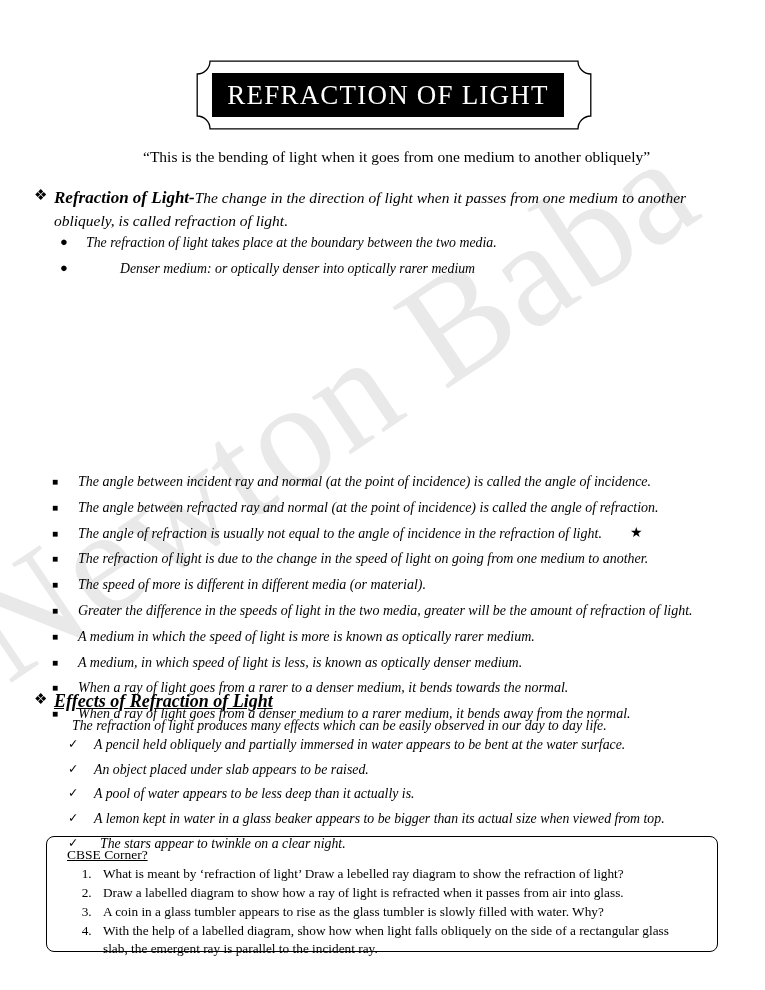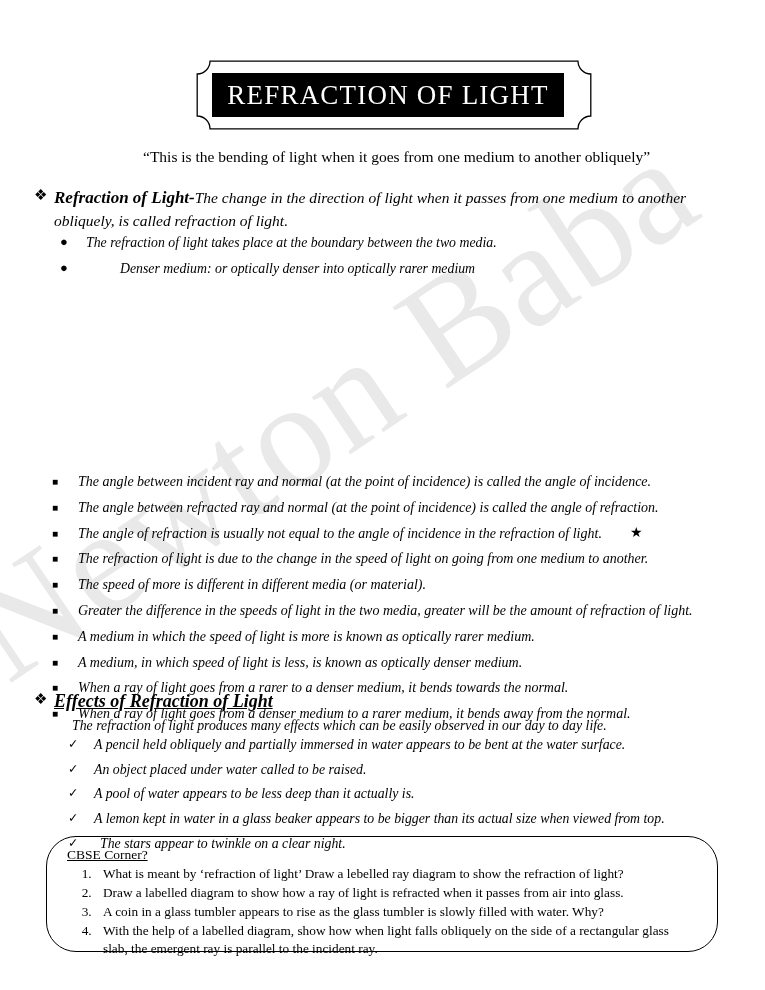--- a/index.html
+++ b/index.html
@@ -228,21 +228,21 @@
   .check-list .li-row.extra-indent .li-mark { width: 32px; }
 
   
   .cbse-box {
     position: absolute;
     left: 46px;
     top: 836px;
     width: 672px;
     height: 116px;
     border: 1.4px solid #000000;
-    border-radius: 30px;
+    border-radius: 8px;
     box-sizing: border-box;
   }
   .cbse-title {
     position: absolute;
     left: 20px;
     top: 9px;
     font-size: 13.5px;
     text-decoration: underline;
     line-height: 1.3;
   }
@@ -351,21 +351,21 @@
 
   <div class="effects-intro">The refraction of light produces many effects which can be easily observed in our day to day life.</div>
 
   <ul class="plain check-list">
     <li class="li-row">
       <span class="li-mark">✓</span>
       <span class="li-text">A pencil held obliquely and partially immersed in water appears to be bent at the water surface.</span>
     </li>
     <li class="li-row">
       <span class="li-mark">✓</span>
-      <span class="li-text">An object placed under water called to be raised.</span>
+      <span class="li-text">An object placed under slab appears to be raised.</span>
     </li>
     <li class="li-row">
       <span class="li-mark">✓</span>
       <span class="li-text">A pool of water appears to be less deep than it actually is.</span>
     </li>
     <li class="li-row">
       <span class="li-mark">✓</span>
       <span class="li-text">A lemon kept in water in a glass beaker appears to be bigger than its actual size when viewed from top.</span>
     </li>
     <li class="li-row extra-indent">

